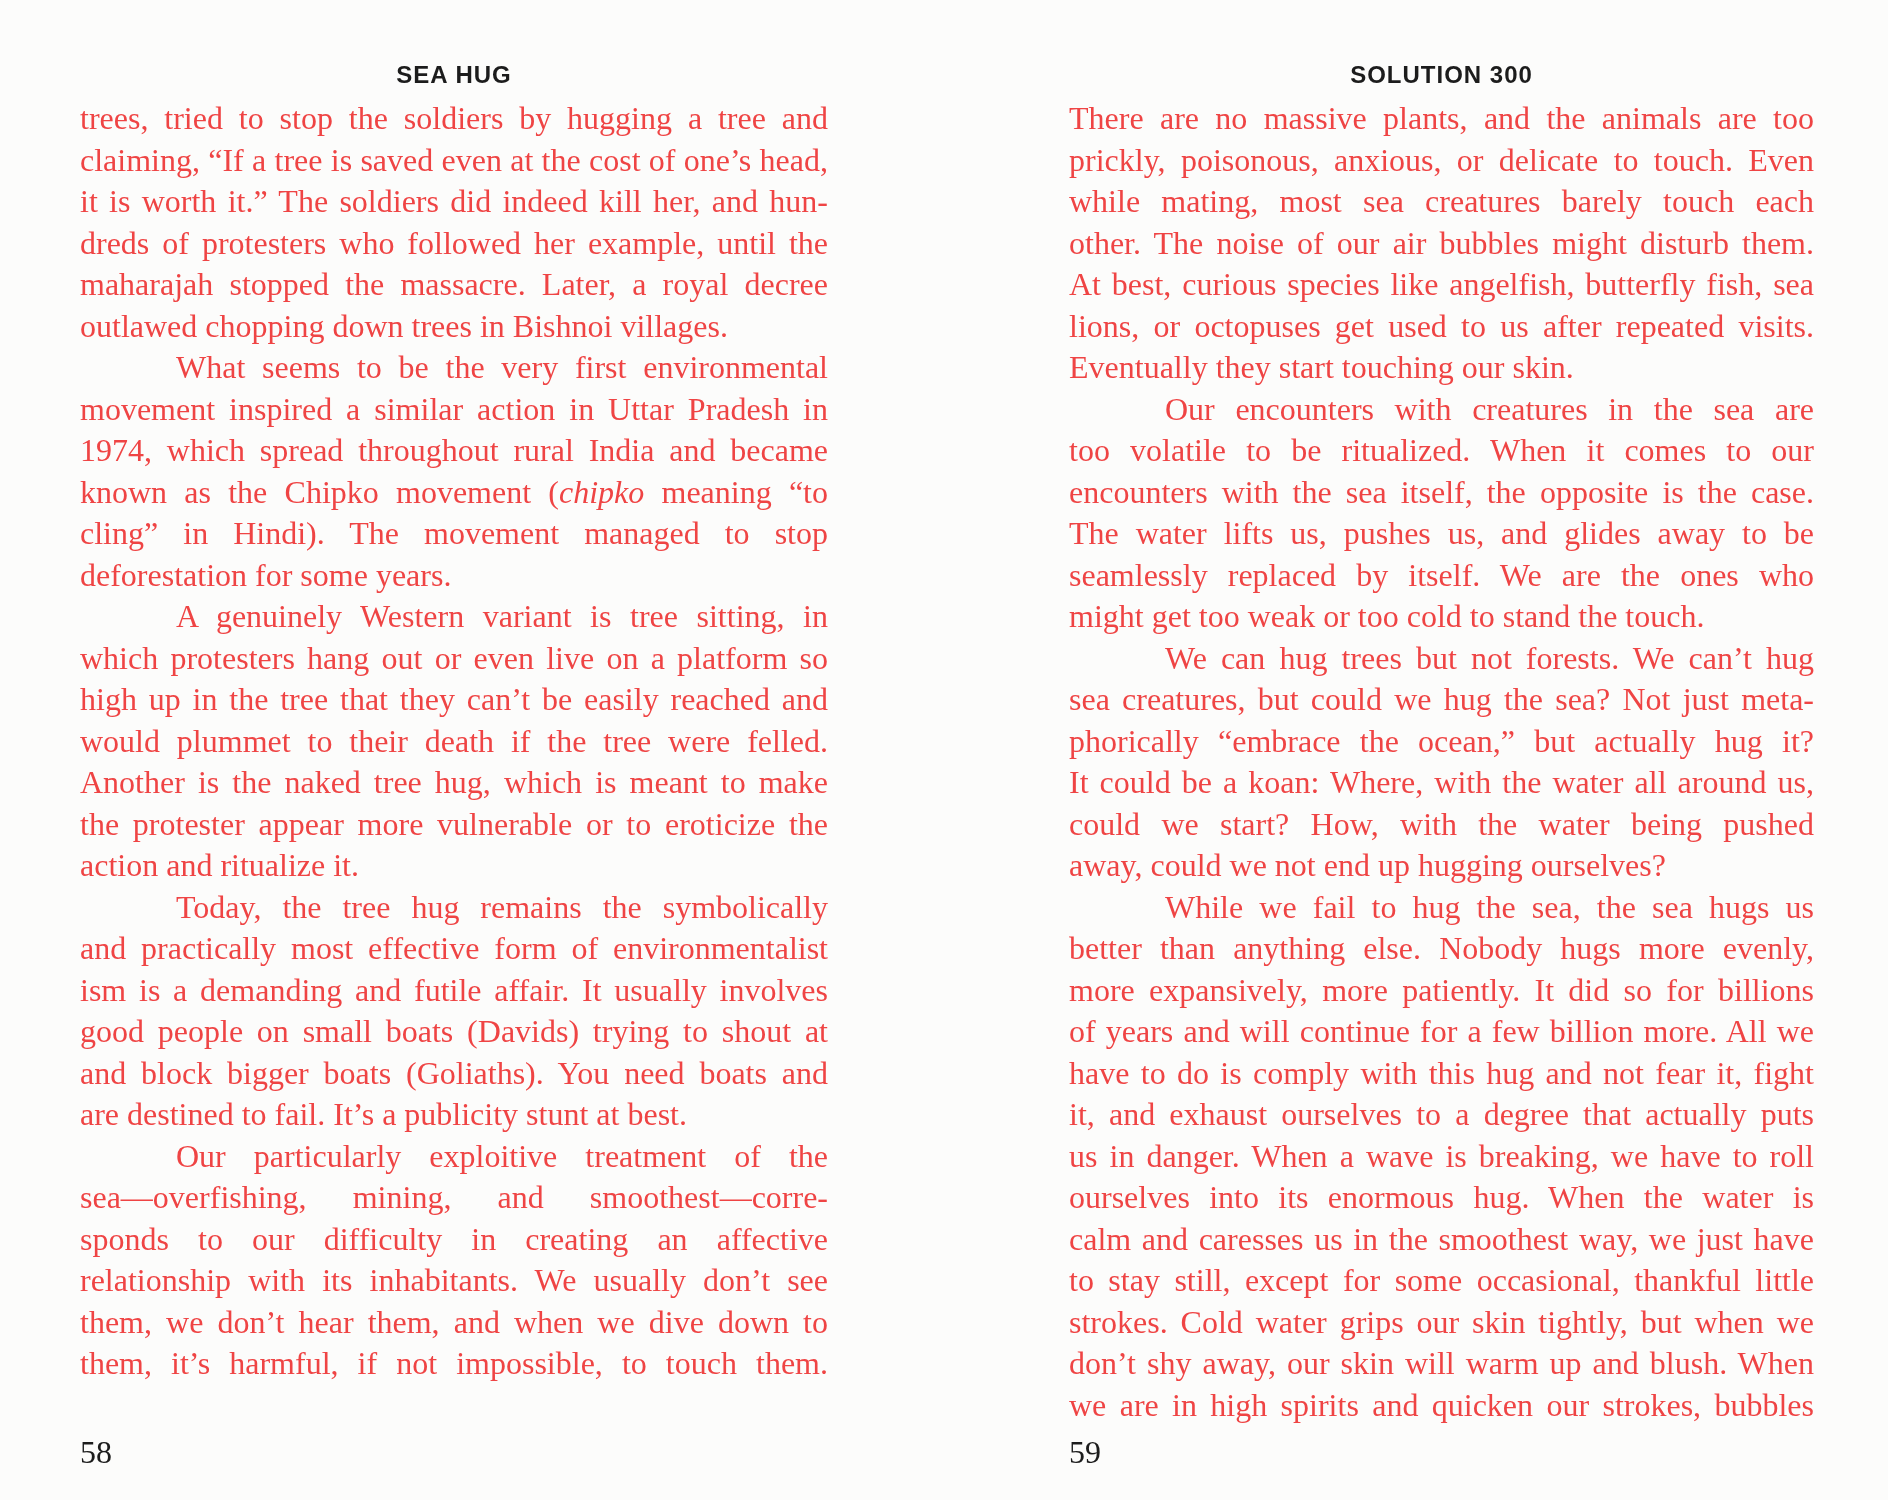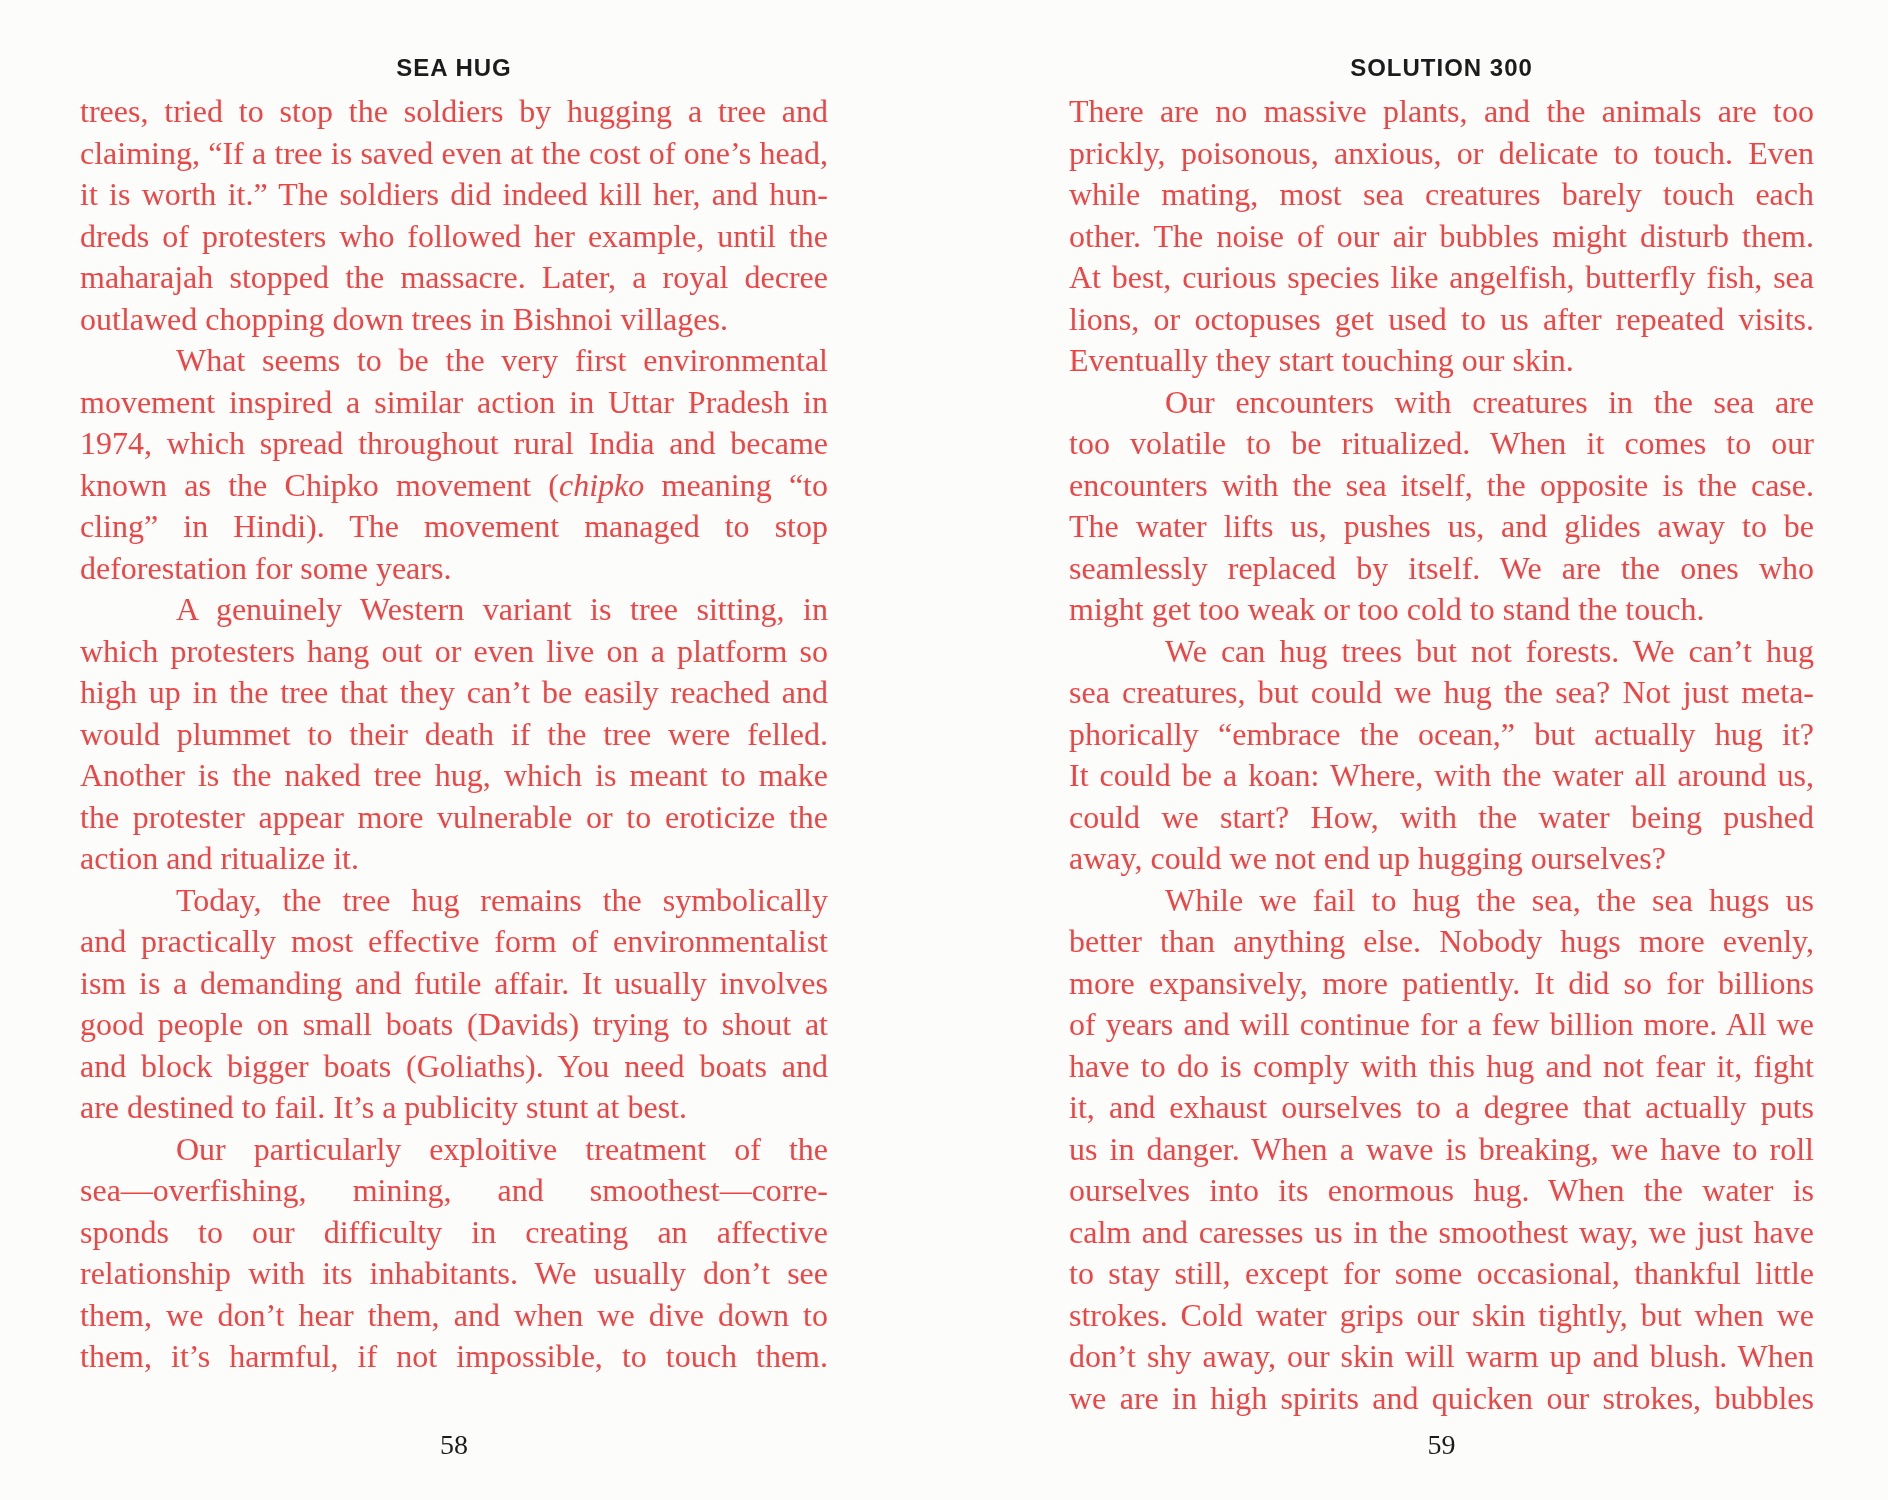--- a/index.html
+++ b/index.html
@@ -8,21 +8,21 @@
     background: #fcfcfb;
     font-family: "Liberation Serif", serif;
   }
   .spread {
     position: relative;
     width: 1888px; height: 1500px;
     overflow: hidden;
   }
   .page {
     position: absolute;
-    top: 4px; height: 1248px;
+    top: 11px; height: 1248px;
   }
   .page.left  { left: 80px;  width: 748px; }
   .page.right { left: 1061px; width: 745px; margin-left: 8px; }
   .running-head {
     position: absolute;
     top: 52px; left: 0; right: 0;
     margin: 0;
     text-align: center;
     font-family: "Liberation Sans", sans-serif;
     font-weight: bold;
@@ -43,22 +43,21 @@
     text-align: justify;
     text-align-last: justify;
     white-space: normal;
   }
   .line.end { text-align-last: left; }
   .line.indent { text-indent: 96px; }
   .line i { font-style: italic; }
   .folio {
     position: absolute;
     top: 1423px; left: 0; right: 0;
-    text-align: center;
-    font-size: 28px;
+    font-size: 32px;
     line-height: 36px;
     color: #1c1c1c;
   }
 </style>
 </head>
 <body>
 
 <div class="spread">
 
   <section class="page left">

